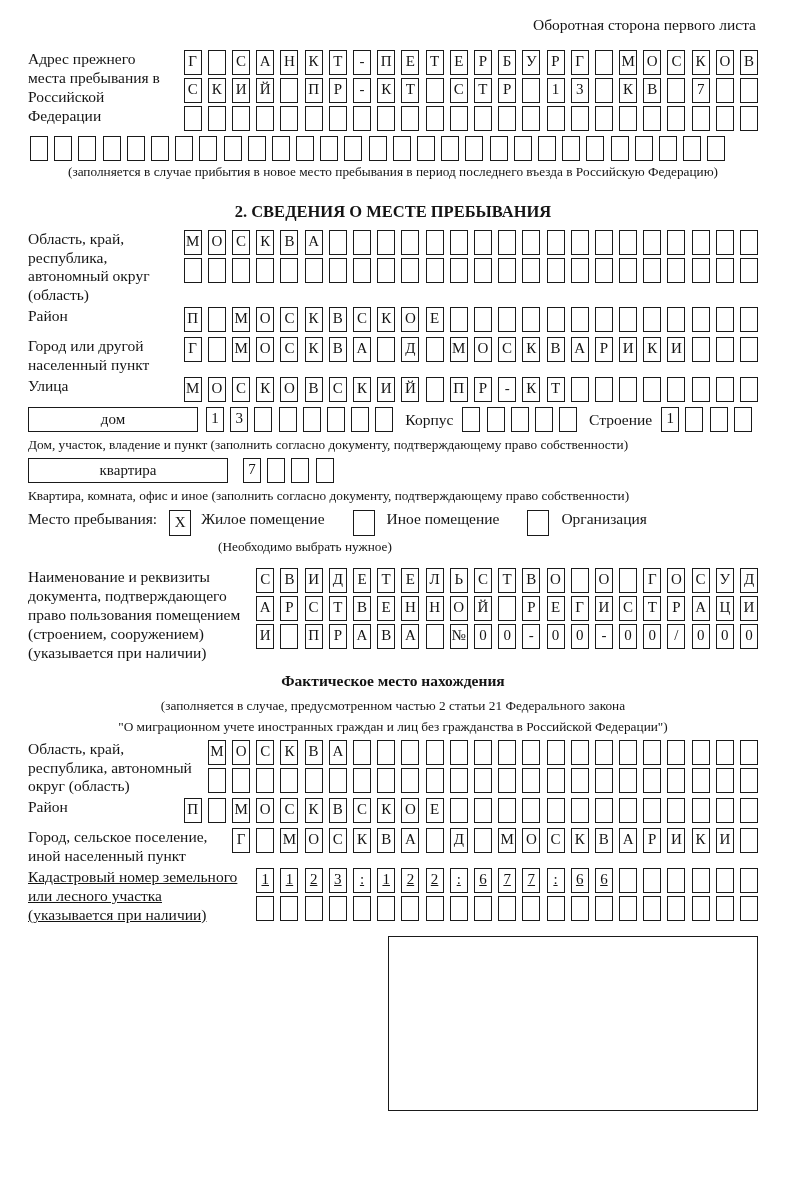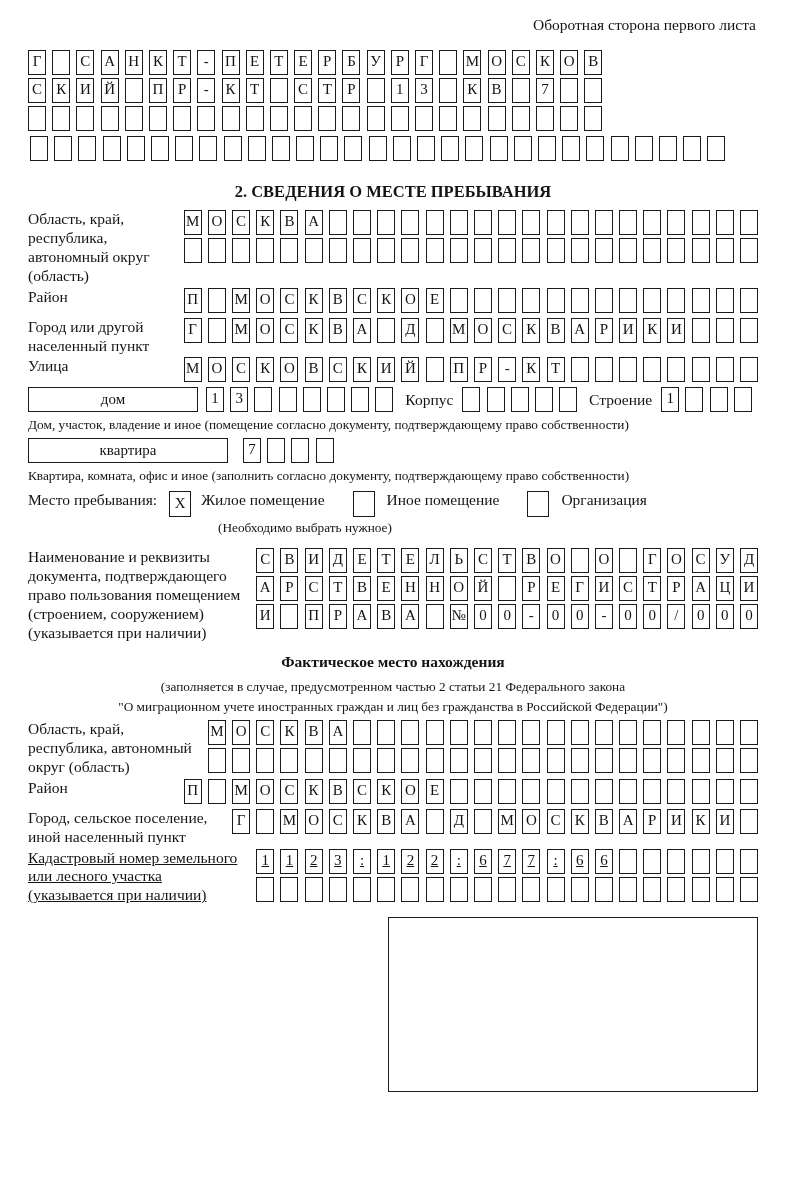--- a/index.html
+++ b/index.html
@@ -37,20 +37,21 @@
   .marknote{width:382px;margin-left:auto;text-align:center;font-size:13.8px;line-height:1.4;}
 </style>
 </head>
 <body>
 
 <div class="page">
 
   <div class="header">Оборотная сторона первого листа</div>
 
   <div class="field">
+    <div class="flabel">Адрес прежнего места пребывания в Российской Федерации</div>
     <div class="grids">
       <div class="cells">
           <span class="cell">Г</span>
           <span class="cell"></span>
           <span class="cell">С</span>
           <span class="cell">А</span>
           <span class="cell">Н</span>
           <span class="cell">К</span>
           <span class="cell">Т</span>
           <span class="cell">-</span>
@@ -149,20 +150,21 @@
       <span class="cell"></span>
       <span class="cell"></span>
       <span class="cell"></span>
       <span class="cell"></span>
       <span class="cell"></span>
       <span class="cell"></span>
       <span class="cell"></span>
       <span class="cell"></span>
       <span class="cell"></span>
     </div>
+  <div class="caption center">(заполняется в случае прибытия в новое место пребывания в период последнего въезда в Российскую Федерацию)</div>
 
   <div class="section-title">2. СВЕДЕНИЯ О МЕСТЕ ПРЕБЫВАНИЯ</div>
 
   <div class="field">
     <div class="flabel">Область, край, республика, автономный округ (область)</div>
     <div class="grids">
       <div class="cells">
           <span class="cell">М</span>
           <span class="cell">О</span>
           <span class="cell">С</span>
@@ -334,21 +336,21 @@
         <span class="cell"></span>
       </div>
     <div class="inlabel">Строение</div>
     <div class="cells">
         <span class="cell">1</span>
         <span class="cell"></span>
         <span class="cell"></span>
         <span class="cell"></span>
       </div>
   </div>
-  <div class="caption">Дом, участок, владение и иное (помещение согласно документу, подтверждающему право собственности)</div>
+  <div class="caption">Дом, участок, владение и пункт (заполнить согласно документу, подтверждающему право собственности)</div>
 
   <div class="dom-row">
     <div class="labelbox kvart">квартира</div>
     <div class="cells">
         <span class="cell">7</span>
         <span class="cell"></span>
         <span class="cell"></span>
         <span class="cell"></span>
       </div>
   </div>

